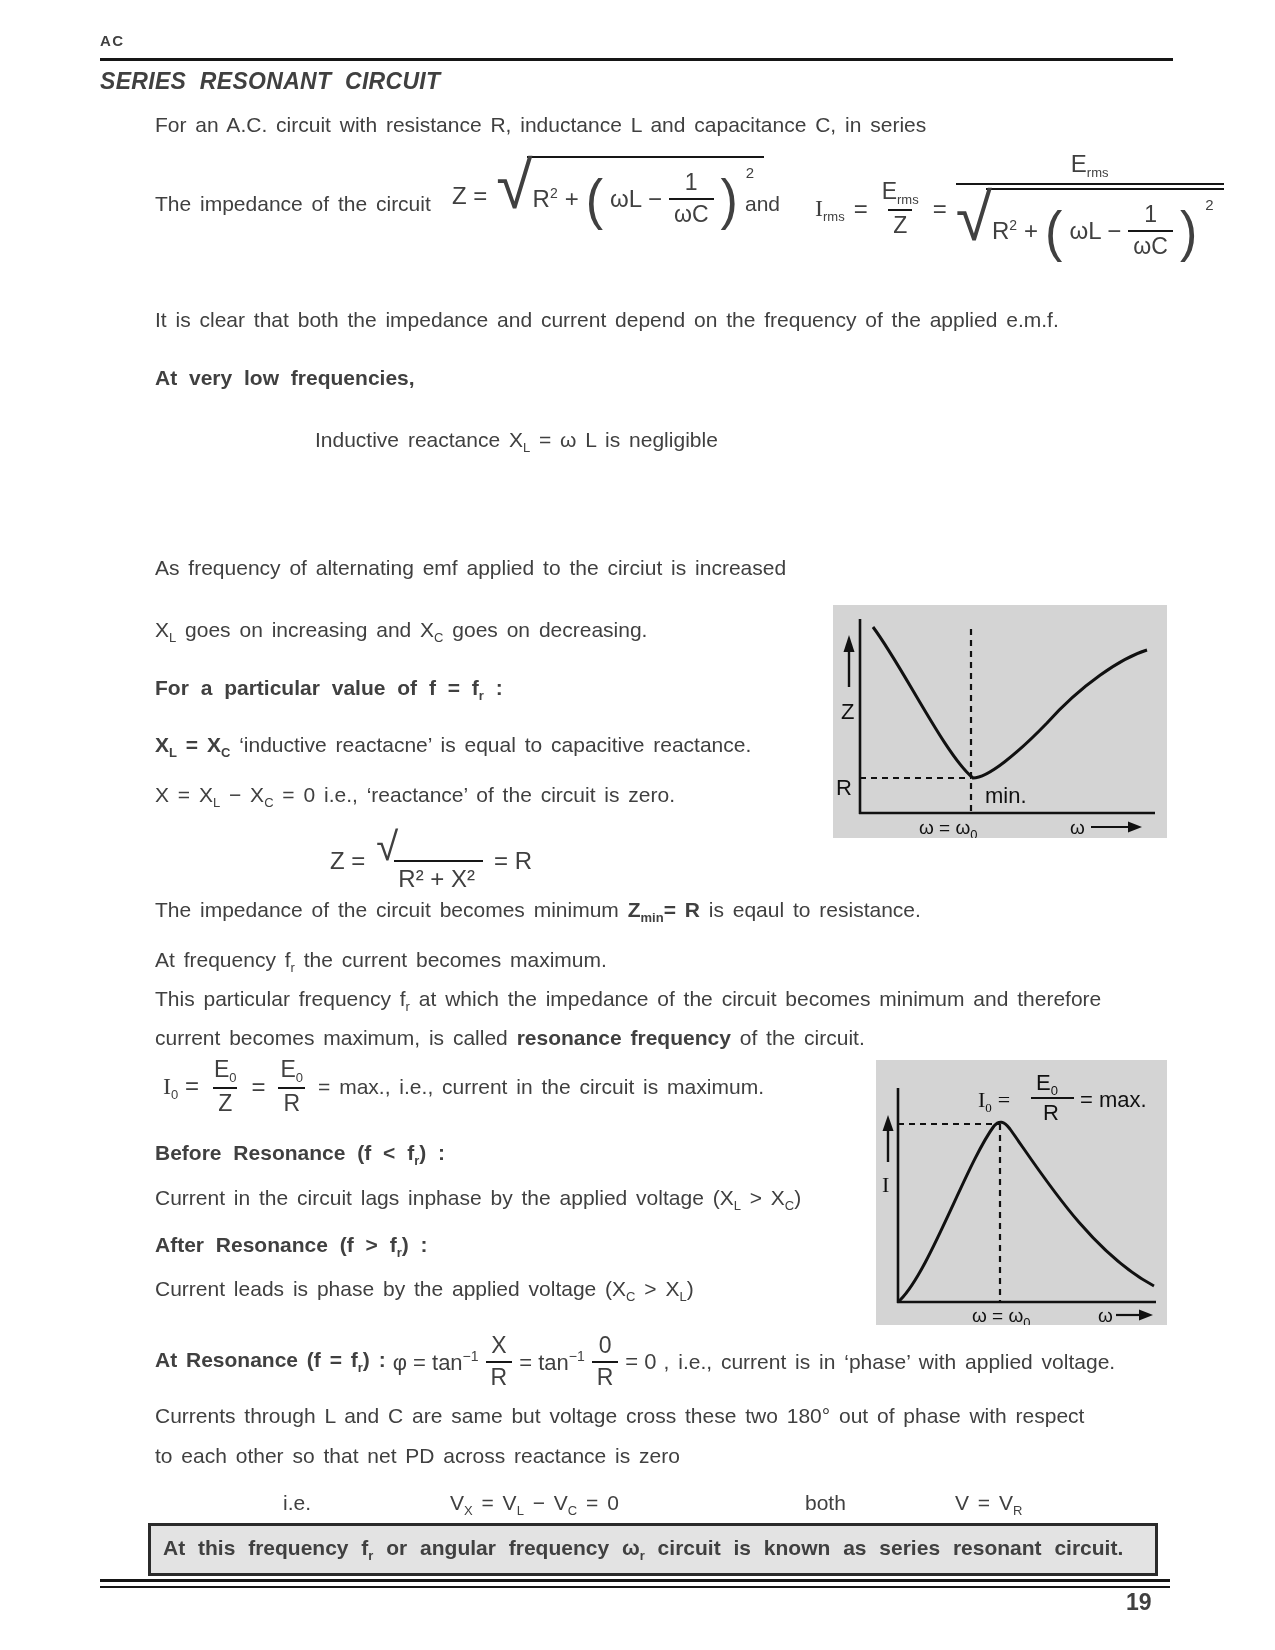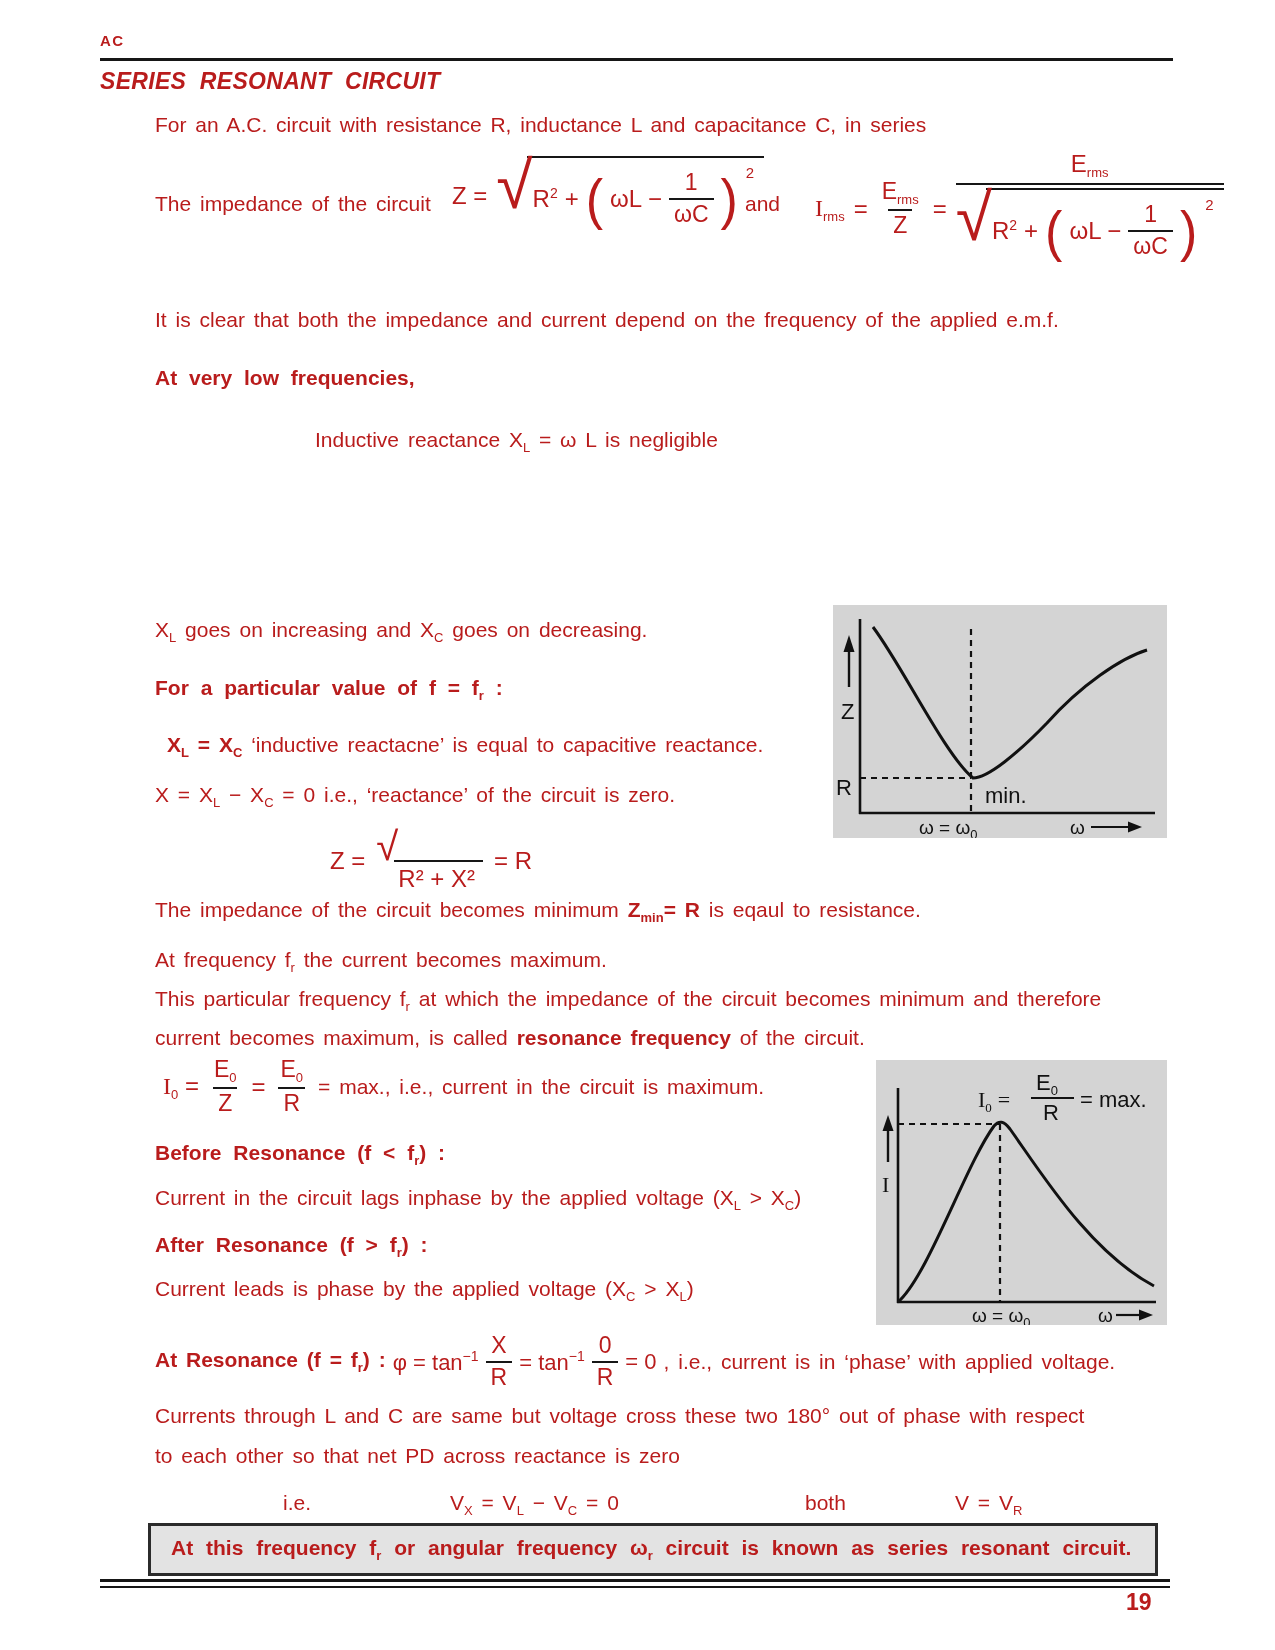--- a/index.html
+++ b/index.html
@@ -1,17 +1,17 @@
 <!DOCTYPE html>
 <html><head>
 <meta charset="utf-8">
 <style>
   html,body{margin:0;padding:0;background:#ffffff;}
   .page{position:relative;width:1275px;height:1650px;background:#ffffff;
-        font-family:"Liberation Sans","DejaVu Sans",sans-serif;color:#b91c1c;overflow:hidden;}
+        font-family:"Liberation Sans","DejaVu Sans",sans-serif;color:#404040;overflow:hidden;}
   .t{position:absolute;font-size:21px;white-space:nowrap;word-spacing:3px;}
   .t2{font-size:21px;white-space:nowrap;word-spacing:3px;}
   .b{font-weight:700;}
   .hsp{word-spacing:6px;}
   .ac{font-size:15px;font-weight:700;letter-spacing:1.5px;}
   .title{font-size:23px;font-weight:700;word-spacing:7px;letter-spacing:0.3px;font-style:italic;}
   .rule{position:absolute;height:3px;background:#161616;}
   .drule{position:absolute;height:4px;border-top:3px solid #161616;border-bottom:2px solid #161616;}
   .row{position:absolute;display:flex;align-items:center;gap:9px;white-space:nowrap;}
   .fm{font-size:24px;}
@@ -28,21 +28,21 @@
           padding:4px 10px 0 6px;min-height:74px;}
   .bp{font-size:52px;font-weight:200;line-height:1;transform:scaleY(1.05);}
   .sp2{font-size:15px;align-self:flex-start;margin:2px 0 0 1px;}
   .serif{font-family:"Liberation Serif","DejaVu Serif",serif;}
   .bigfrac{display:inline-flex;flex-direction:column;align-items:center;}
   .bigfrac>.bfnum{padding:0 6px 3px;font-size:24px;}
   .bigfrac>.bfden{border-top:2.5px solid #161616;padding-top:3px;}
   .sqrt-sm .rad{font-size:40px;line-height:0.95;margin-right:-4px;transform:translateY(-1px);}
   .sqrt-sm .sqbody{min-height:auto;padding:3px 8px 1px 4px;border-top:2.2px solid #161616;font-size:24px;gap:0;margin-top:32px;}
   .box{position:absolute;border:3px solid #2b2b2b;background:#e3e3e3;font-weight:700;font-size:21px;
-       padding:10px 20px;box-sizing:border-box;white-space:nowrap;word-spacing:7px;}
+       padding:10px 12px;box-sizing:border-box;white-space:nowrap;word-spacing:7px;}
   .gt{font-size:22px;fill:#111;font-family:"Liberation Sans","DejaVu Sans",sans-serif;}
   .gts{font-size:22px;fill:#111;font-family:"Liberation Serif","DejaVu Serif",serif;}
   .gt2{font-size:19px;fill:#111;font-family:"Liberation Sans","DejaVu Sans",sans-serif;}
   svg{position:absolute;}
 </style>
 </head>
 <body>
 
 <div class="page">
 
@@ -105,26 +105,27 @@
     </span>
   </div>
 
   <div class="t" style="top:308px;left:155px">It is clear that both the impedance and current depend on the frequency of the applied e.m.f.</div>
 
   <div class="t b hsp" style="top:366px;left:155px">At very low frequencies,</div>
 
   <div class="t" style="top:428px;left:315px"><span>Inductive reactance X</span><sub class="sb">L</sub><span> = ω L is negligible</span></div>
 
 
+  <div class="t" style="top:556px;left:155px">As frequency of alternating emf applied to the circiut is increased</div>
 
   <div class="t" style="top:618px;left:155px"><span>X</span><sub class="sb">L</sub><span> goes on increasing and X</span><sub class="sb">C</sub><span> goes on decreasing.</span></div>
 
   <div class="t b hsp" style="top:676px;left:155px"><span>For a particular value of f = f</span><sub class="sb">r</sub><span> :</span></div>
 
-  <div class="t" style="top:733px;left:167px"><span class="b"><span>X</span><sub class="sb">L</sub><span> = X</span><sub class="sb">C</sub></span><span> ‘inductive reactacne’ is equal to capacitive reactance.</span></div>
+  <div class="t" style="top:733px;left:155px"><span class="b"><span>X</span><sub class="sb">L</sub><span> = X</span><sub class="sb">C</sub></span><span> ‘inductive reactacne’ is equal to capacitive reactance.</span></div>
 
   <div class="t" style="top:783px;left:155px"><span>X = X</span><sub class="sb">L</sub><span> − X</span><sub class="sb">C</sub><span> = 0 i.e., ‘reactance’ of the circuit is zero.</span></div>
 
   <div class="row fm" style="top:828px;left:330px;gap:11px">
     <span>Z =</span>
     <span class="sqrt sqrt-sm">
       <span class="rad">√</span>
       <span class="sqbody">
           <span>R² + X²</span>
         </span>

